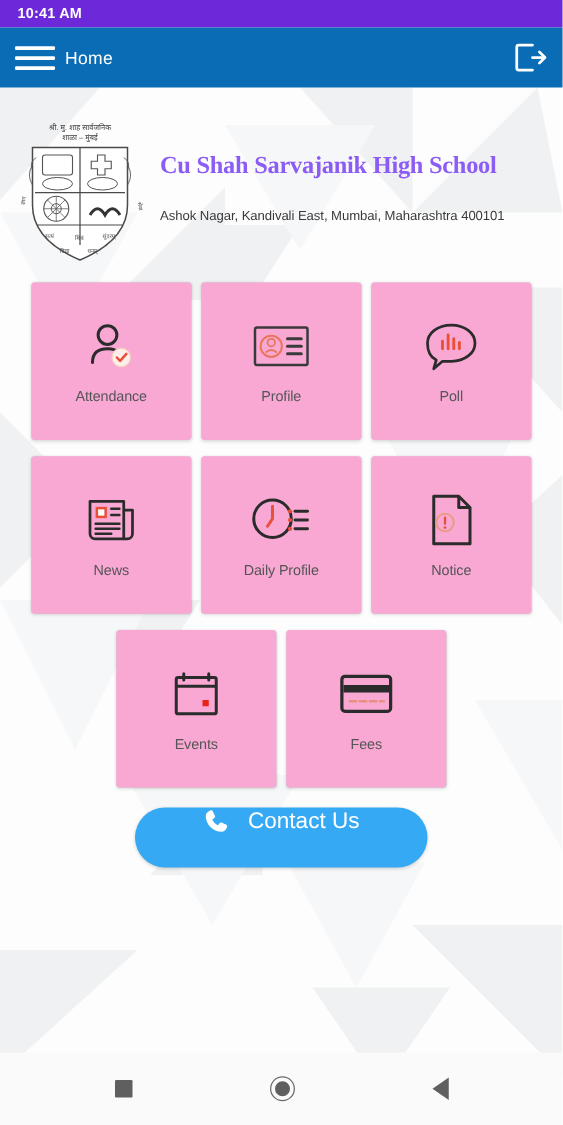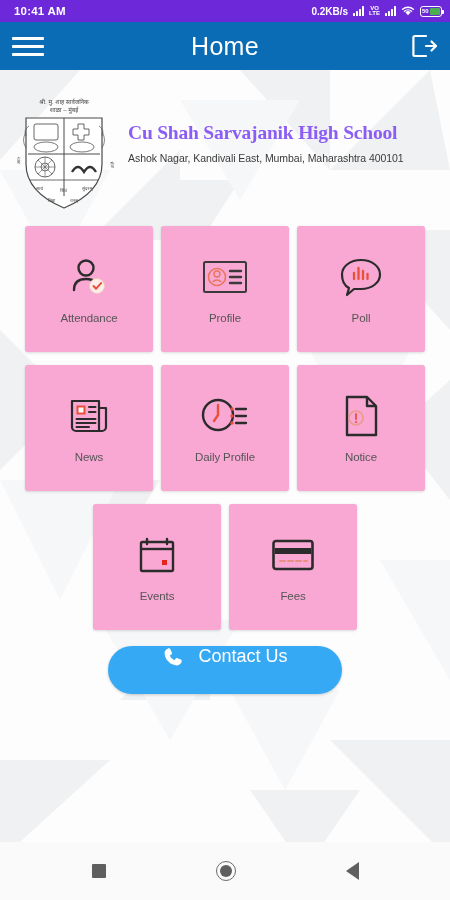--- a/index.html
+++ b/index.html
@@ -48,33 +48,33 @@
 
   
   #app-bar {
     position:relative; z-index:3;
     height:48px; background:#0a6cb4;
     display:flex; align-items:center; padding:0 12px;
     color:#fff;
   }
   #menu-button { width:40px; display:flex; flex-direction:column; gap:5px; cursor:pointer; }
   #menu-button span { display:block; width:32px; height:3px; background:#fff; border-radius:1px; }
-  #app-title { flex:1; text-align:center; font-size:25px; font-weight:normal; letter-spacing:.3px; }
+  #app-title { flex:1; font-size:14px; font-weight:normal; letter-spacing:.3px; }
   #logout-button { width:40px; display:flex; justify-content:flex-end; cursor:pointer; }
 
   
   #school-header {
     position:relative; z-index:2;
     display:flex; align-items:flex-start; gap:10px;
     padding:22px 14px 8px 10px;
   }
   #school-crest { width:108px; height:120px; flex:0 0 108px; }
   #school-text { padding-top:30px; }
   #school-name { font-size:19.5px; font-weight:bold; color:#8b5cf6; letter-spacing:-.2px; white-space:nowrap;font-family:Liberation Serif, serif; }
-  #school-address { font-size:10.5px; color:#3a3a3a; margin-top:8px; letter-spacing:-.05px;text-align:right; }
+  #school-address { font-size:10.5px; color:#3a3a3a; margin-top:23px; letter-spacing:-.05px;text-align:right; }
 
   
   #tile-grid { position:relative; z-index:2; padding:6px 0 0 0; }
   .tile-row { display:flex; justify-content:center; gap:8px; margin-bottom:13px; }
   .tile {
     width:128px; height:126px;
     background:#f9a8d4;
     border-radius:3px;
     box-shadow:0 1px 3px rgba(0,0,0,.13), 0 0 1px rgba(0,0,0,.10);
     display:flex; flex-direction:column; align-items:center; justify-content:center;
@@ -136,47 +136,20 @@
       <polygon points="100,620 240,620 170,740"></polygon>
       <polygon points="380,560 450,560 450,680"></polygon>
       <polygon points="0,170 110,170 55,270"></polygon>
       <polygon points="230,690 340,690 285,790"></polygon>
     </g>
   </svg>
 </div>
 
 <div id="status-bar">
   <div id="status-clock">10:41 AM</div>
-  <div id="status-right">
-    <span id="net-speed">0.2KB/s</span>
-    <span class="sig">
-        <i></i>
-        <i></i>
-        <i></i>
-        <i></i>
-      </span>
-    <span id="volte">VO<br>LTE</span>
-    <span class="sig">
-        <i></i>
-        <i></i>
-        <i></i>
-        <i></i>
-      </span>
-    <span>
-      <svg width="14" height="11" viewBox="0 0 14 11">
-        <path d="M7 10.2 L4.3 7.2 a4 4 0 0 1 5.4 0 Z" fill="#fff"></path>
-        <path d="M1.6 4.3 a8 8 0 0 1 10.8 0" stroke="#fff" stroke-width="1.4" fill="none" stroke-linecap="round"></path>
-        <path d="M3.4 6.2 a5.4 5.4 0 0 1 7.2 0" stroke="#fff" stroke-width="1.3" fill="none" stroke-linecap="round"></path>
-      </svg>
-    </span>
-    <span id="battery">
-      <b>50</b>
-      <span id="battery-fill"></span>
-    </span>
-  </div>
 </div>
 
 <div id="app-bar">
   <div id="menu-button">
     <span></span>
       <span></span>
       <span></span>
   </div>
   <div id="app-title">Home</div>
   <div id="logout-button">

